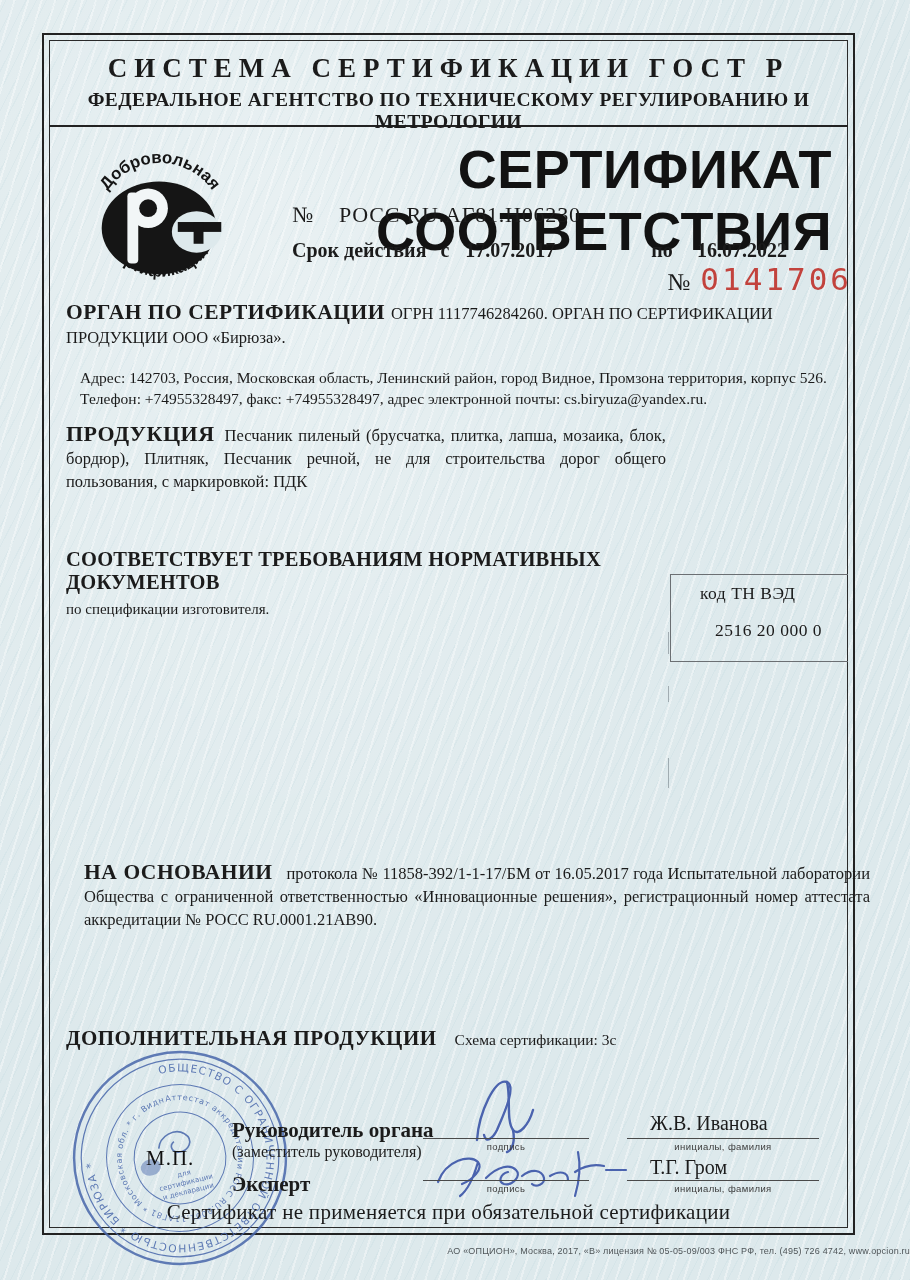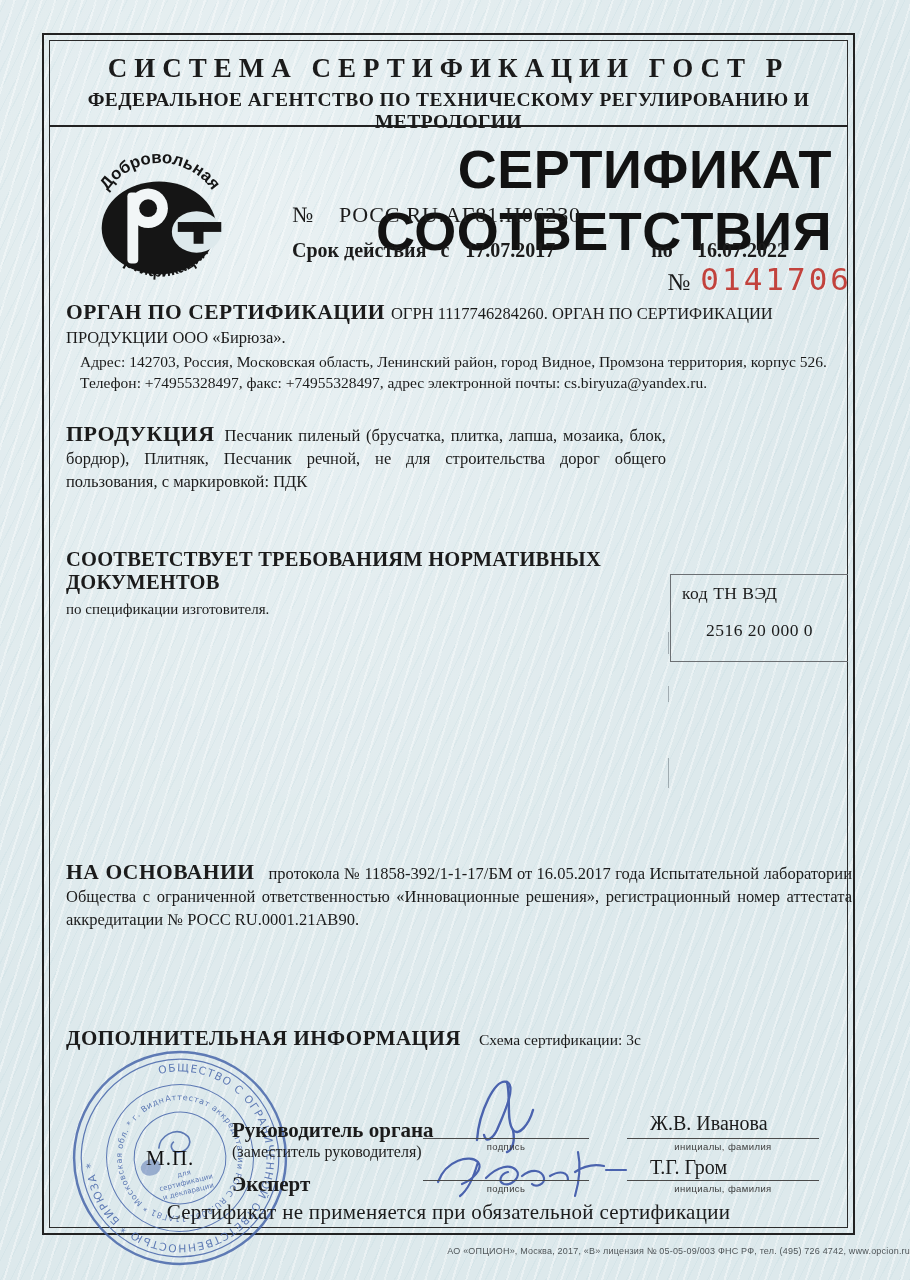--- a/index.html
+++ b/index.html
@@ -35,42 +35,42 @@
   .validity-row .v-c { margin:0 16px 0 14px; }
   .validity-row .v-po { margin-left:96px; margin-right:24px; }
 
   .form-no { position:absolute; top:261px; right:58px; display:flex; align-items:baseline; }
   .form-no .no-sign { font-size:24px; margin-right:10px; }
   .form-no .digits { font-family:"DejaVu Sans Mono", monospace; font-size:31px; letter-spacing:3px; color:#c2433d; }
 
   .org-block { position:absolute; left:66px; top:299px; width:784px; }
   .org-intro { font-size:16.5px; line-height:1.3; }
   .h-inline-big { font-weight:bold; font-size:21.5px; letter-spacing:.5px; margin-right:6px; }
-  .org-lines { margin-left:14px; margin-top:3px; }
+  .org-lines { margin-left:14px; margin-top:19px; }
   .org-lines div { font-size:15.5px; line-height:21px; }
 
   .product-block { position:absolute; left:66px; top:422px; width:600px; font-size:16.5px; line-height:23px; text-align:justify; }
   .product-block .h-inline-big { font-size:22px; margin-right:10px; }
 
   .code-box { position:absolute; left:670px; width:178px; border:1px solid #6b6f73; border-right:none; }
   .ok-box { top:438px; height:102px; }
-  .tnved-box { top:574px; height:88px; }
+  .tnved-box { top:574px; height:88px;padding-left:18px; }
   .code-box .box-label { font-size:17.5px; margin:8px 0 0 11px; letter-spacing:.5px; }
   .ok-line1 { text-align:center; font-size:15px; margin-top:9px; }
   .ok-line2 { text-align:center; font-size:15px; margin-top:7px; }
   .ok-line3 { text-align:center; font-size:17.5px; margin-top:7px; letter-spacing:.5px; }
   .tnved-val { text-align:center; font-size:17.5px; margin-top:16px; letter-spacing:.5px; }
 
   .compliance-block { position:absolute; left:66px; top:548px; width:595px; }
   .compliance-heading { font-weight:bold; font-size:20.5px; letter-spacing:.2px; }
   .compliance-text { font-size:15px; margin-top:7px; }
 
   .faint-tick { position:absolute; width:1px; background:rgba(70,80,90,.4); }
 
-  .basis-block { position:absolute; left:66px; top:861px; width:786px; font-size:16.5px; line-height:23px; text-align:justify; }
+  .basis-block { position:absolute; left:84px; top:861px; width:786px; font-size:16.5px; line-height:23px; text-align:justify; }
   .basis-block .h-inline-big { font-size:21.5px; margin-right:14px; }
 
   .additional-block { position:absolute; left:66px; top:1026px; width:786px; font-size:15.5px; }
   .additional-block .h-inline-big { font-size:21px; margin-right:18px; }
 
   .stamp { position:absolute; left:68px; top:1046px; width:224px; height:224px; opacity:.85; transform:rotate(-14deg); }
   .mp-label { position:absolute; left:146px; top:1146px; font-size:21px; letter-spacing:1px; color:#111; }
 
   .sig-role { position:absolute; left:232px; font-weight:bold; font-size:21px; }
   .sig-role-sub { position:absolute; left:232px; font-size:16px; }
@@ -161,21 +161,21 @@
 
   <div class="faint-tick" style="left:668px; top:632px; height:22px;"></div>
   <div class="faint-tick" style="left:668px; top:686px; height:16px;"></div>
   <div class="faint-tick" style="left:668px; top:758px; height:30px;"></div>
 
   <div class="basis-block">
     <span class="h-inline-big">НА ОСНОВАНИИ</span><span>протокола № 11858-392/1-1-17/БМ от 16.05.2017 года Испытательной лаборатории Общества с ограниченной ответственностью «Инновационные решения», регистрационный номер аттестата аккредитации № РОСС RU.0001.21АВ90.</span>
   </div>
 
   <div class="additional-block">
-    <span class="h-inline-big">ДОПОЛНИТЕЛЬНАЯ ИНФОРМАЦИЯ</span><span>Схема сертификации: 3с</span>
+    <span class="h-inline-big">ДОПОЛНИТЕЛЬНАЯ ПРОДУКЦИИ</span><span>Схема сертификации: 3с</span>
   </div>
 
   <svg class="stamp" viewBox="0 0 220 220">
     <defs>
       <path id="stampOuterPath" d="M 110,25 A 85,85 0 1 1 109.9,25" fill="none"></path>
       <path id="stampInnerPath" d="M 110,53 A 57,57 0 1 1 109.9,53" fill="none"></path>
     </defs>
     <g stroke="#4867ab" fill="none">
       <circle cx="110" cy="110" r="104" stroke-width="2.4"></circle>
       <circle cx="110" cy="110" r="97" stroke-width="1.2"></circle>

